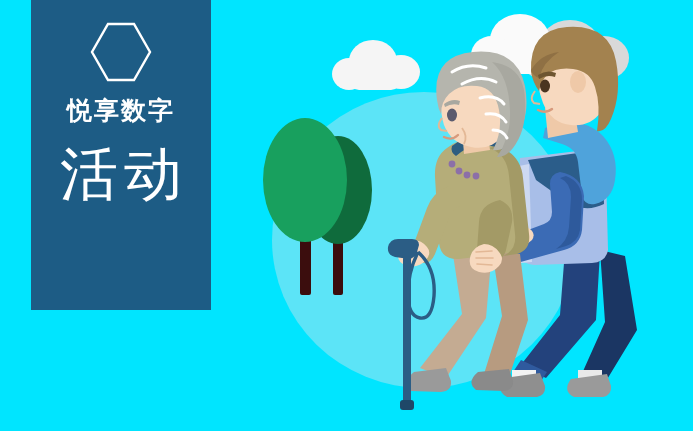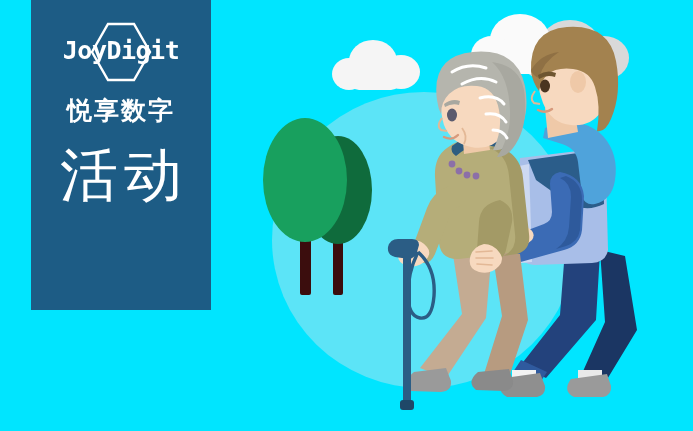--- a/index.html
+++ b/index.html
@@ -81,21 +81,21 @@
     white-space: nowrap;
   }
   #title-block {
     margin-top: 14px;
     display: flex;
     flex-direction: column;
     align-items: center;
   }
   .title-line {
     color: #ffffff;
-    font-family: Liberation Sans, sans-serif;
+    font-family: Liberation Serif, serif;
     font-size: 58px;
     line-height: 70px;
     letter-spacing: 6px;
     white-space: nowrap;
     text-indent: 6px;
   }
   .title-line.bold {
     font-weight: bold;
   }
 </style>
@@ -264,21 +264,20 @@
   </svg>
 
   <div id="side-panel">
 
     <div id="brand-block">
 
       <div id="logo-mark">
         <svg id="logo-hex" viewBox="0 0 62 60">
           <polygon points="18,2 44,2 60,30 44,58 18,58 2,30" fill="none" stroke="#ffffff" stroke-width="2.4"></polygon>
         </svg>
-        <div id="logo-word">JoyDigit</div>
       </div>
 
       <div id="brand-cn">悦享数字</div>
     </div>
 
     <div id="title-block">
       <div class="title-line">活动</div>
     </div>
 
   </div>

